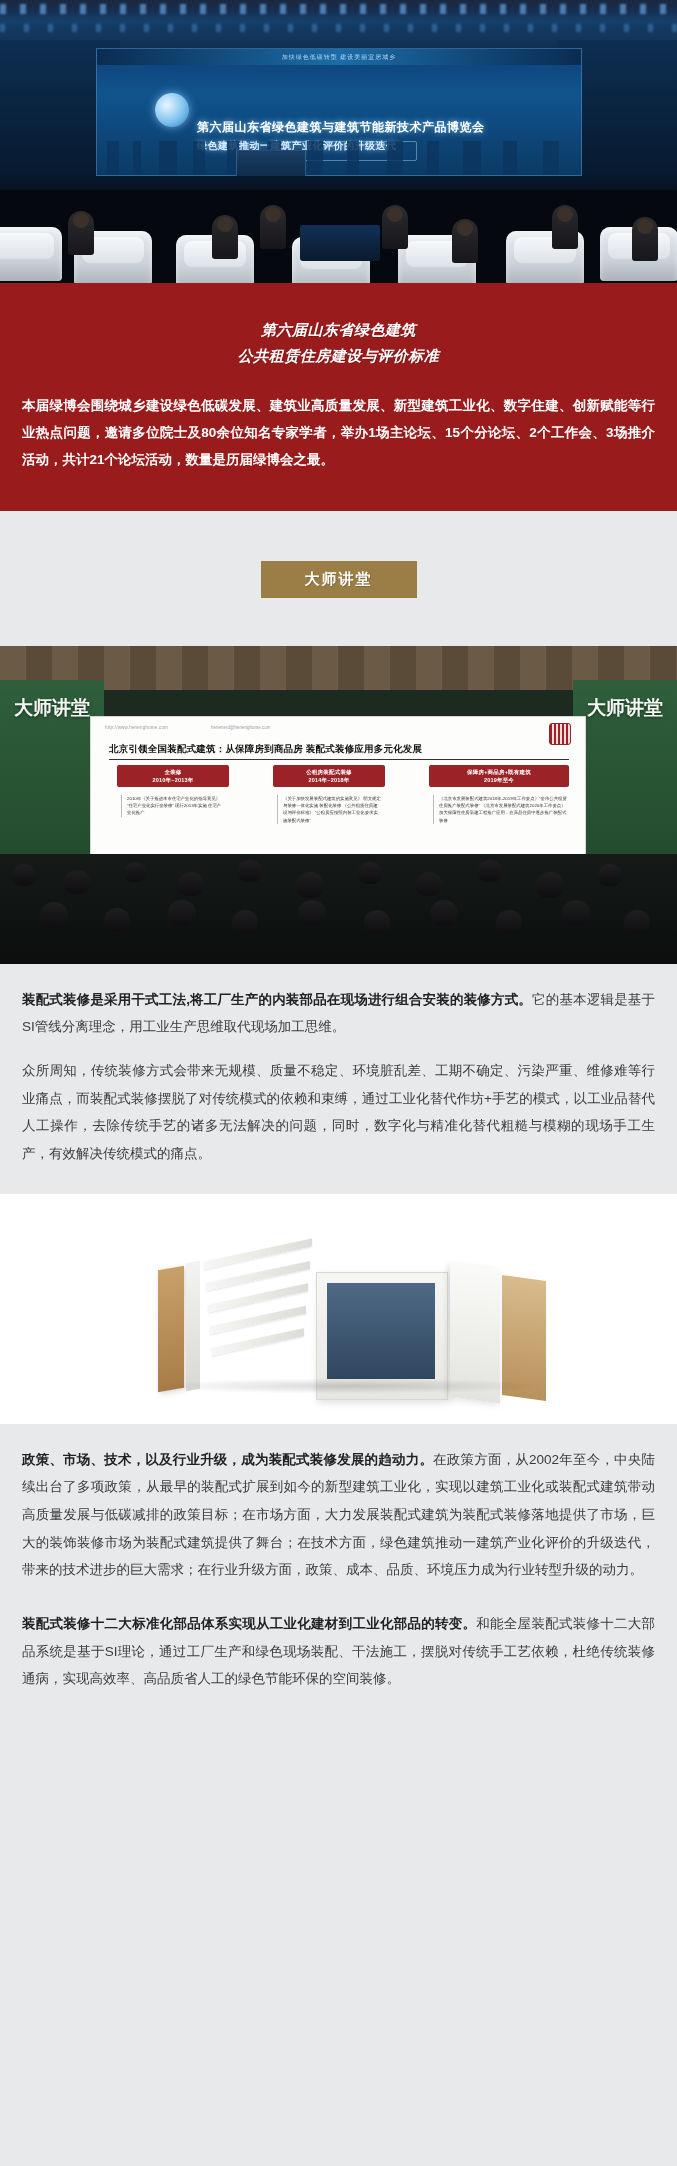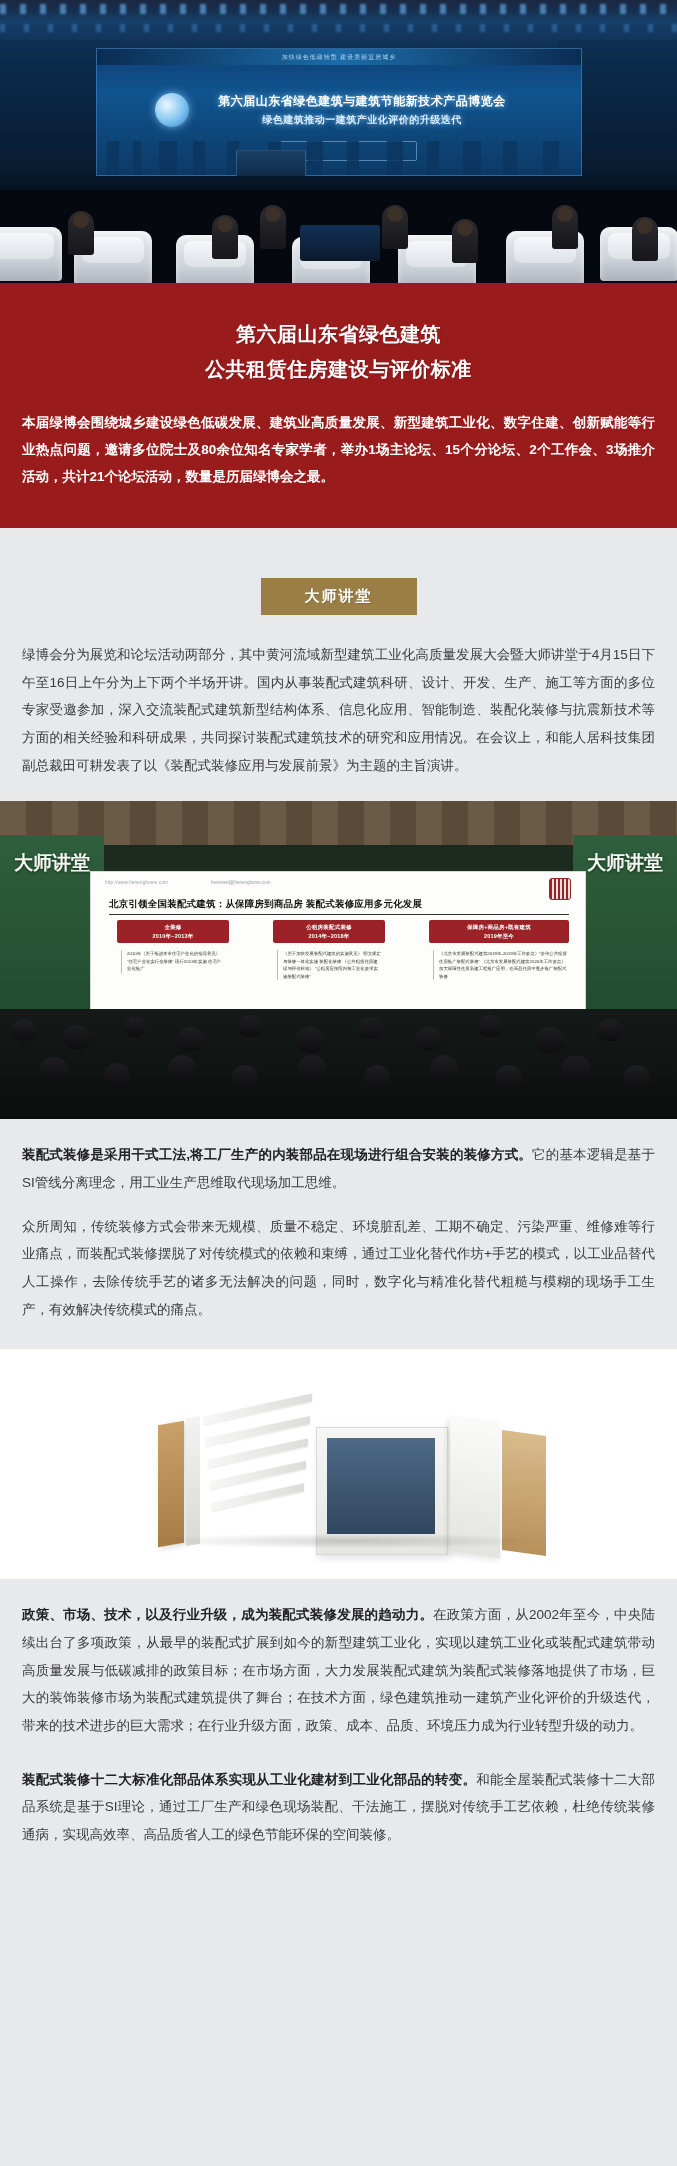--- a/index.html
+++ b/index.html
@@ -60,22 +60,22 @@
     display:block; text-align:center; font-size:6px; letter-spacing:1px;
     color:#cfe6ff; line-height:16px; opacity:.85;
   }
   .hp-logo {
     position: absolute; left: 58px; top: 44px; width: 34px; height: 34px;
     border-radius: 50%;
     background: radial-gradient(circle at 35% 35%, #eaf6ff, #7fc3f0 55%, #2a7fc0);
     box-shadow: 0 0 9px rgba(150,210,255,.7);
   }
   .hp-title1, .hp-title2 {
-    position: absolute; left: 100px; width: 330px; text-align: center;
-    color: #ffffff; font-weight: bold; text-shadow: 0 0 6px rgba(140,210,255,.9);
+    position: absolute; left: 100px; width: 330px; text-align: left;
+    color: #ffffff; font-weight: bold; text-shadow: 0 0 6px rgba(140,210,255,.9); margin-top: 26px;
   }
   .hp-title1 { top: 44px; font-size: 12px; letter-spacing: .5px; }
   .hp-title2 { top: 64px; font-size: 10px; color:#d9ecff; letter-spacing:.5px; }
   .hp-subbar {
     position:absolute; left:170px; top:92px; width:150px; height:20px;
     border:1px solid rgba(170,220,255,.45); border-radius:2px;
   }
   .hp-skyline {
     position:absolute; left:0; bottom:0; width:100%; height:34px;
     background:
@@ -130,25 +130,26 @@
 
   
   .red-banner {
     width: 677px;
     background: #9a1b1b;
     padding: 34px 22px 38px 22px;
     color: #ffffff;
   }
   .rb-title {
     text-align: center;
-    font-size: 20px;
+    font-size: 15px;
     font-weight: bold;
     line-height: 1.75;
     letter-spacing: .5px;
     text-shadow: 1px 1px 0 rgba(0,0,0,.18);
+    font-style: italic;
   }
   .rb-para {
     margin-top: 22px;
     font-size: 13.5px;
     line-height: 2.0;
     text-align: justify;
     color: #ffffff;
   }
   .rb-para.bold { font-weight: bold; }
 
@@ -358,21 +359,20 @@
     </div>
     <p class="rb-para bold">本届绿博会围绕城乡建设绿色低碳发展、建筑业高质量发展、新型建筑工业化、数字住建、创新赋能等行业热点问题，邀请多位院士及80余位知名专家学者，举办1场主论坛、15个分论坛、2个工作会、3场推介活动，共计21个论坛活动，数量是历届绿博会之最。</p>
   </div>
 
   <div class="light-section">
     <div class="spacer-44"></div>
     <div class="gold-badge-wrap">
       <span class="gold-badge">大师讲堂</span>
     </div>
     <div class="spacer-26"></div>
-    <p class="body-para">绿博会分为展览和论坛活动两部分，其中黄河流域新型建筑工业化高质量发展大会暨大师讲堂于4月15日下午至16日上午分为上下两个半场开讲。国内从事装配式建筑科研、设计、开发、生产、施工等方面的多位专家受邀参加，深入交流装配式建筑新型结构体系、信息化应用、智能制造、装配化装修与抗震新技术等方面的相关经验和科研成果，共同探讨装配式建筑技术的研究和应用情况。在会议上，和能人居科技集团副总裁田可耕发表了以《装配式装修应用与发展前景》为主题的主旨演讲。</p>
     <div class="spacer-22"></div>
   </div>
 
   <div class="photo2">
     <div class="p2-backwall"></div>
     <div class="p2-greenL">
       <div class="p2-vtext">大师讲堂</div>
     </div>
     <div class="p2-greenR">
       <div class="p2-vtext">大师讲堂</div>

